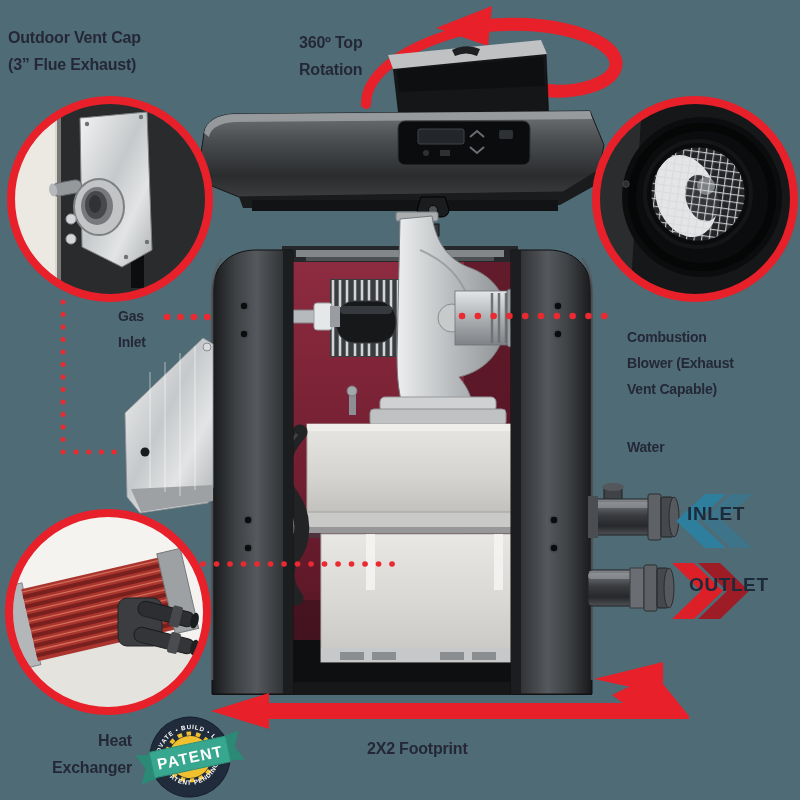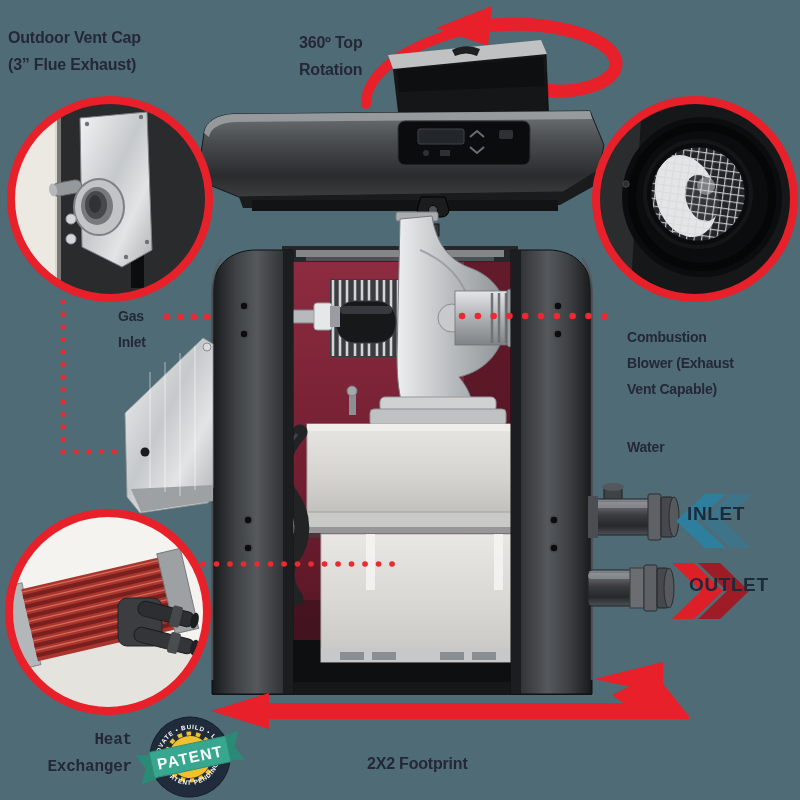--- a/index.html
+++ b/index.html
@@ -327,15 +327,15 @@
   </g>
 </svg>
 
 <div class="lbl" style="left:8px;top:24px;"><span class="ln">Outdoor Vent Cap</span><span class="ln">(3” Flue Exhaust)</span></div>
 <div class="lbl" style="left:299px;top:14px;margin-top:15px;"><span class="ln">360º Top</span><span class="ln">Rotation</span></div>
 <div class="lbl small" style="left:118px;top:303px;"><span class="ln">Gas</span><span class="ln">Inlet</span></div>
 <div class="lbl small" style="left:627px;top:296px;margin-top:28px;"><span class="ln">Combustion</span><span class="ln">Blower (Exhaust</span><span class="ln">Vent Capable)</span></div>
 <div class="lbl small" style="left:627px;top:426px;margin-top:8px;"><span class="ln">Water</span></div>
 <div class="lbl port" style="left:687px;top:504px;">INLET</div>
 <div class="lbl port" style="left:689px;top:575px;">OUTLET</div>
-<div class="lbl" style="left:0px;top:727px;width:132px;text-align:right;font-family:Liberation Mono, monospace;"><span class="ln">Heat</span><span class="ln">Exchanger</span></div>
-<div class="lbl" style="left:367px;top:750px;">2X2 Footprint</div>
+<div class="lbl" style="left:0px;top:727px;width:132px;text-align:right;"><span class="ln">Heat</span><span class="ln">Exchanger</span></div>
+<div class="lbl" style="left:367px;top:735px;">2X2 Footprint</div>
 </div>
 
 </body></html>

